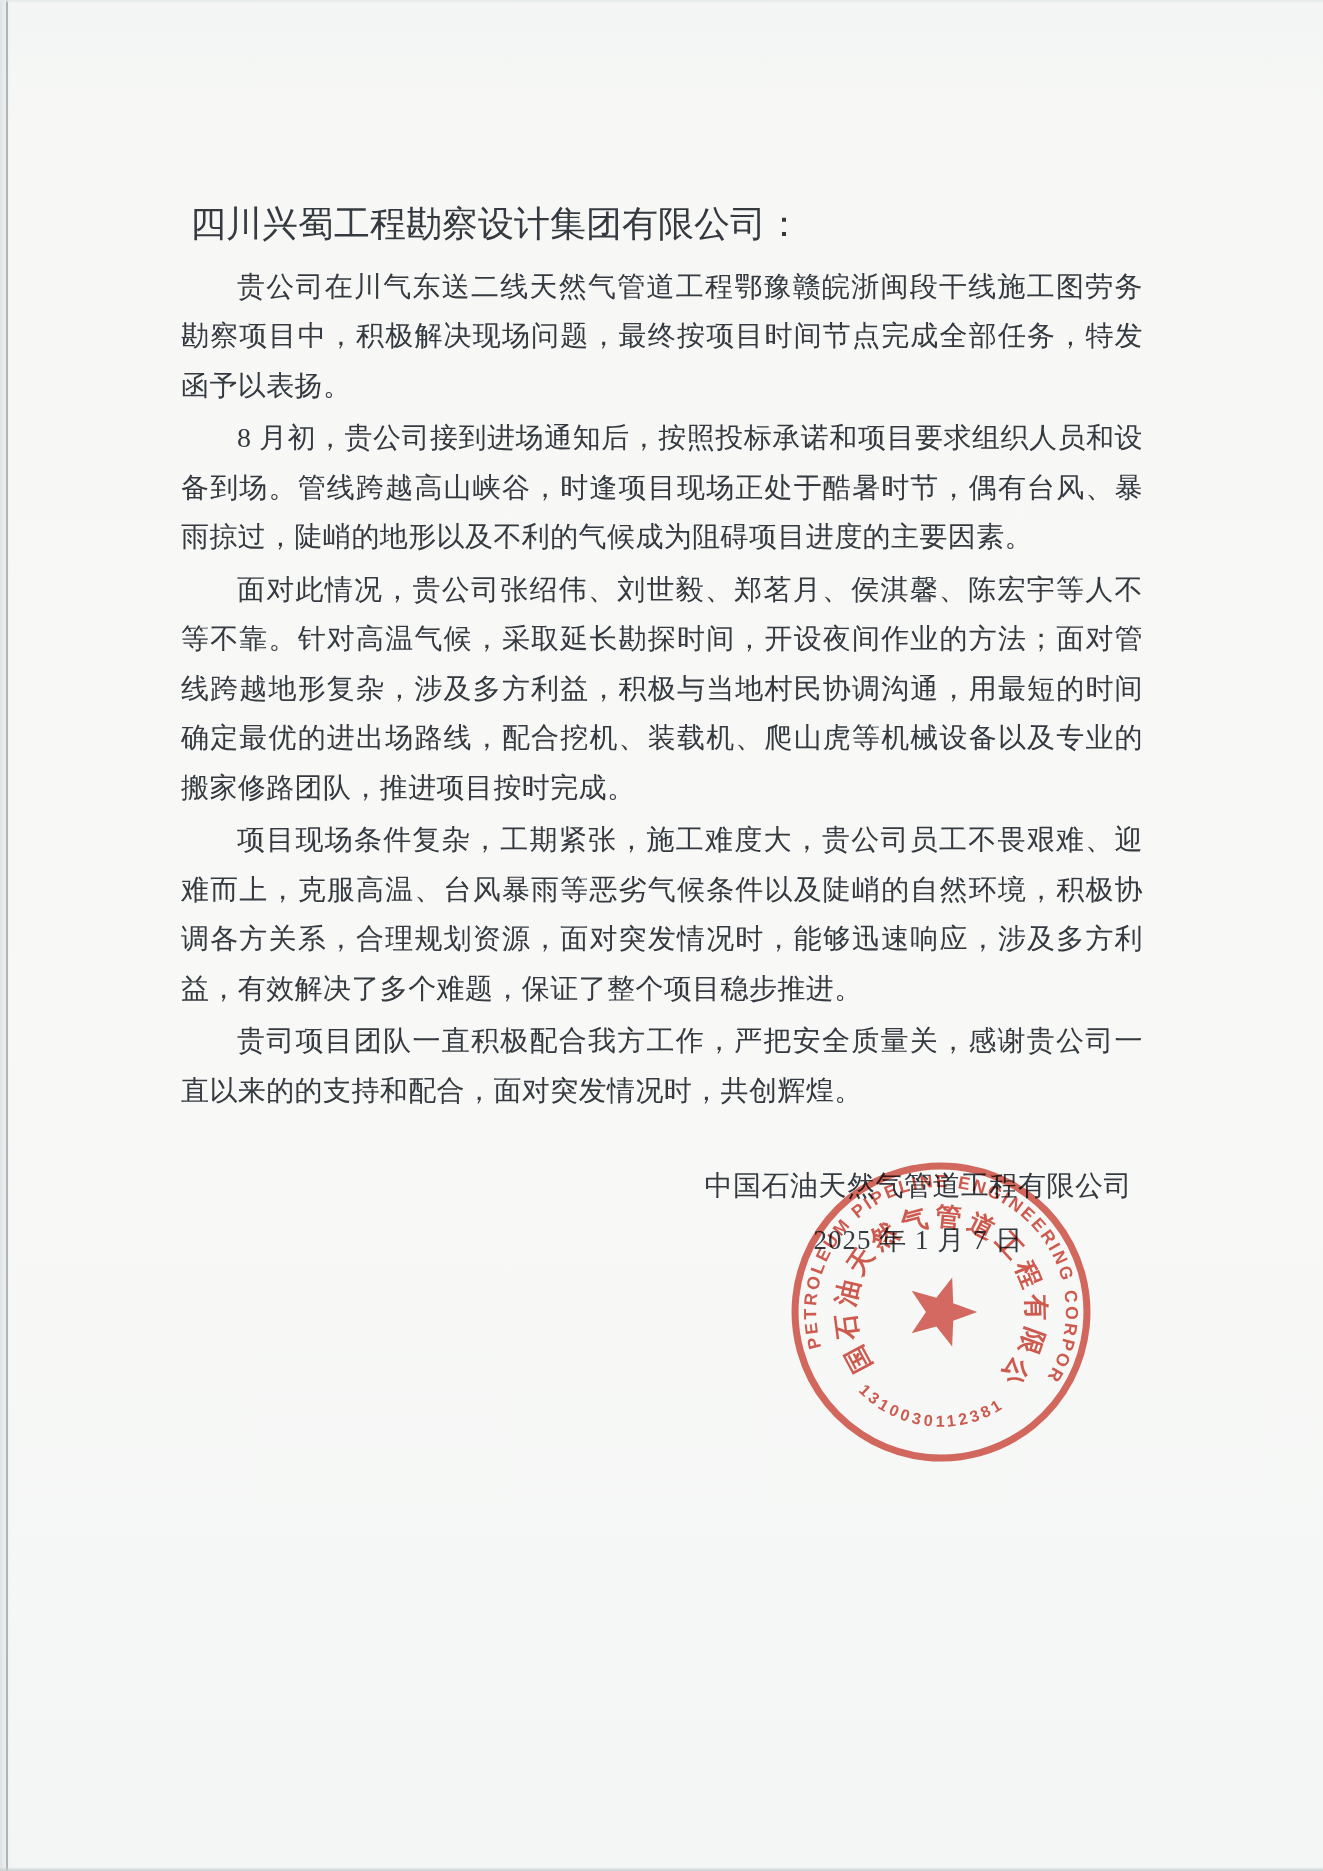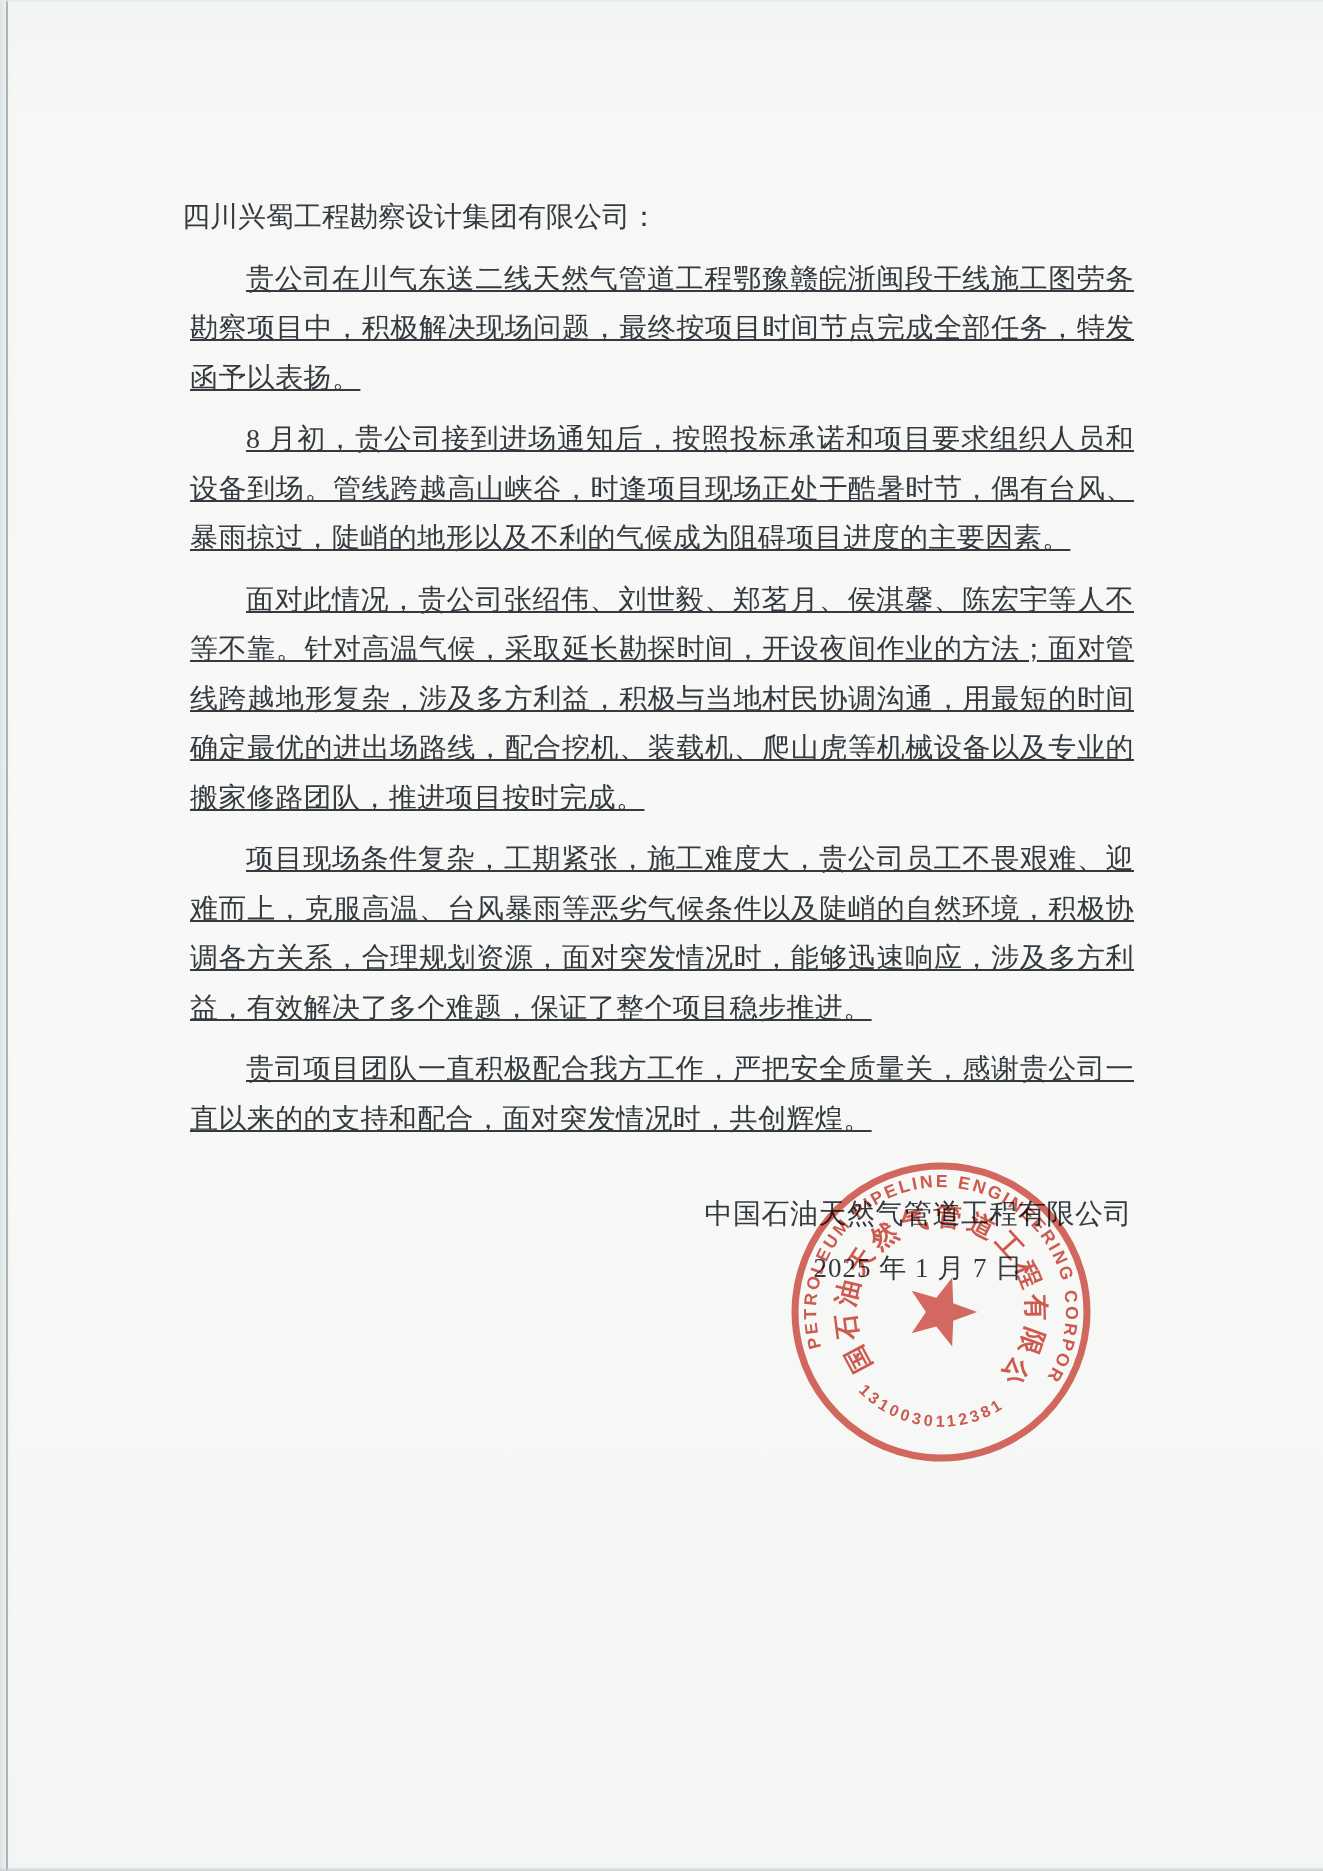--- a/index.html
+++ b/index.html
@@ -53,33 +53,32 @@
   .letter-title {
     margin: 0 0 50px 0;
     text-align: center;
     font-size: 47px;
     font-weight: bold;
     letter-spacing: 14px;
     color: #23282d;
     line-height: 62px;
   }
   .salutation {
-    margin: 4px;
-    font-size: 28px;
+    margin: 12px;
+    font-size: 36px;
     line-height: 49.5px;
     text-indent: 0;
   }
   .body-para {
-    margin: 12px;
+    margin: 3px;
     font-size: 28px;
     line-height: 49.5px;
     text-indent: 2em;
     text-align: justify;
     letter-spacing: 0.4px;
-    text-decoration: underline;
   }
   .signature-block {
     margin: 44px 14px 0 auto;
     width: fit-content;
     text-align: center;
   }
   .signature-company {
     margin: 0;
     font-size: 28px;
     line-height: 54px;

